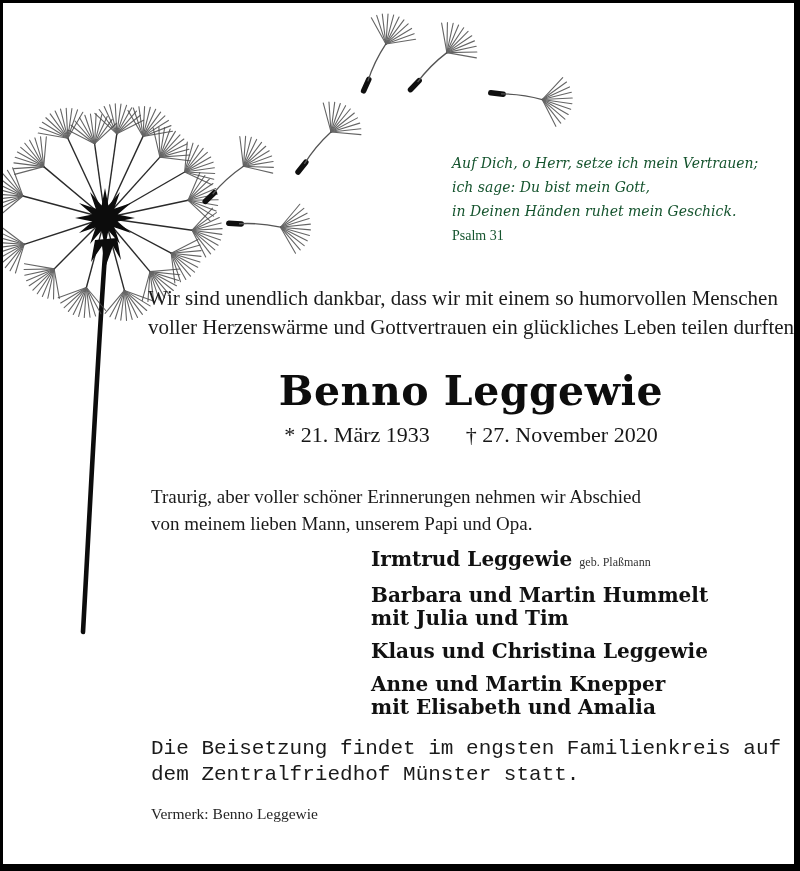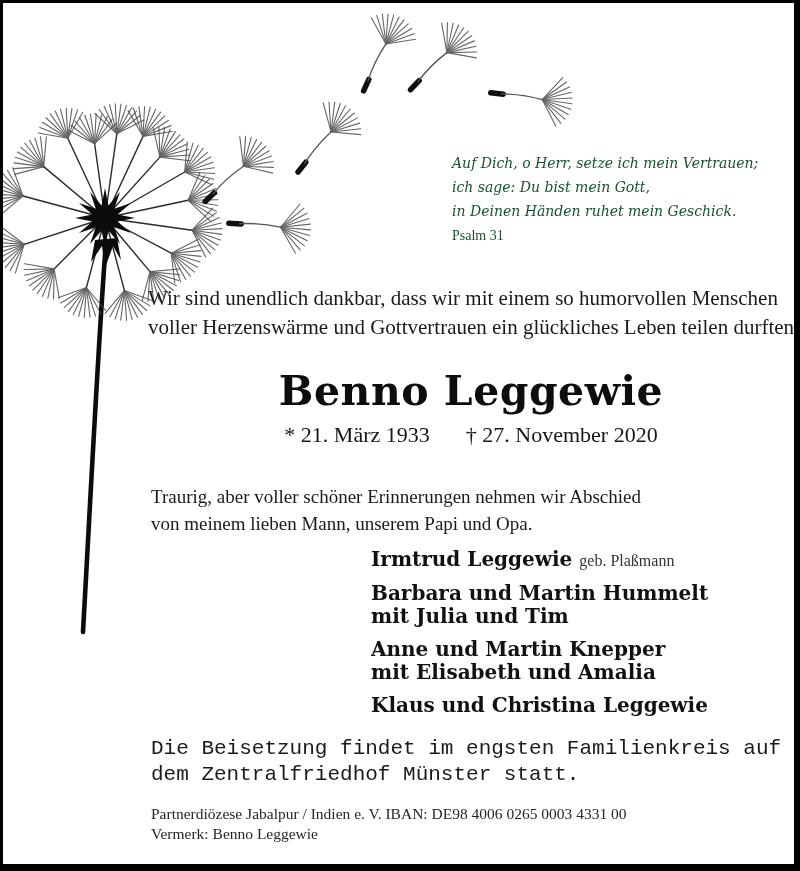--- a/index.html
+++ b/index.html
@@ -26,21 +26,21 @@
   .deceased-name{
     font-family:"DejaVu Serif", serif;font-weight:bold;
     font-size:41px;line-height:48px;letter-spacing:0.5px;color:#0d0d0d;
   }
   .dates{margin-top:7px;font-size:22px;color:#161616;}
   .born{margin-right:36px;}
   .farewell{left:148px;top:480px;font-size:19px;line-height:27px;white-space:nowrap;}
   .mourners{left:368px;top:545px;font-family:"DejaVu Serif", serif;}
   .mourner-group{margin-bottom:10px;}
   .mourner-line{font-weight:bold;font-size:20px;line-height:23px;color:#111;white-space:nowrap;}
-  .mourner-suffix{font-weight:normal;font-size:16px;color:#333;font-family:"Liberation Serif", serif;}
+  .mourner-suffix{font-weight:normal;font-size:12px;color:#333;font-family:"Liberation Serif", serif;}
   .burial{left:148px;top:733px;font-size:21px;line-height:26px;white-space:nowrap;font-family:Liberation Mono, monospace;}
   .donation{left:148px;top:801px;font-size:15.5px;line-height:20px;color:#262626;white-space:nowrap;}
 </style>
 </head>
 <body>
 
 <div class="screenshot">
   <div class="sheet">
 
     <svg class="dandelion-svg" viewBox="0 0 800 871" aria-hidden="true">
@@ -140,32 +140,31 @@
 
     <div class="abs txt mourners">
       <div class="mourner-group">
         <div class="mourner-line"><span>Irmtrud Leggewie</span> <span class="mourner-suffix">geb. Plaßmann</span></div>
       </div>
       <div class="mourner-group">
         <div class="mourner-line">Barbara und Martin Hummelt</div>
         <div class="mourner-line">mit Julia und Tim</div>
       </div>
       <div class="mourner-group">
+        <div class="mourner-line">Klaus und Christina Leggewie</div>
+      </div>
+      <div class="mourner-group">
         <div class="mourner-line">Anne und Martin Knepper</div>
         <div class="mourner-line">mit Elisabeth und Amalia</div>
-      </div>
-      <div class="mourner-group">
-        <div class="mourner-line">Klaus und Christina Leggewie</div>
       </div>
     </div>
 
     <div class="abs txt burial">
       <div>Die Beisetzung findet im engsten Familienkreis auf</div>
       <div>dem Zentralfriedhof Münster statt.</div>
     </div>
 
     <div class="abs txt donation">
-      <div>Partnerdiözese Jabalpur / Indien e. V. IBAN: DE98 4006 0265 0003 4331 00</div>
       <div>Vermerk: Benno Leggewie</div>
     </div>
 
   </div>
 </div>
 
 </body></html>

